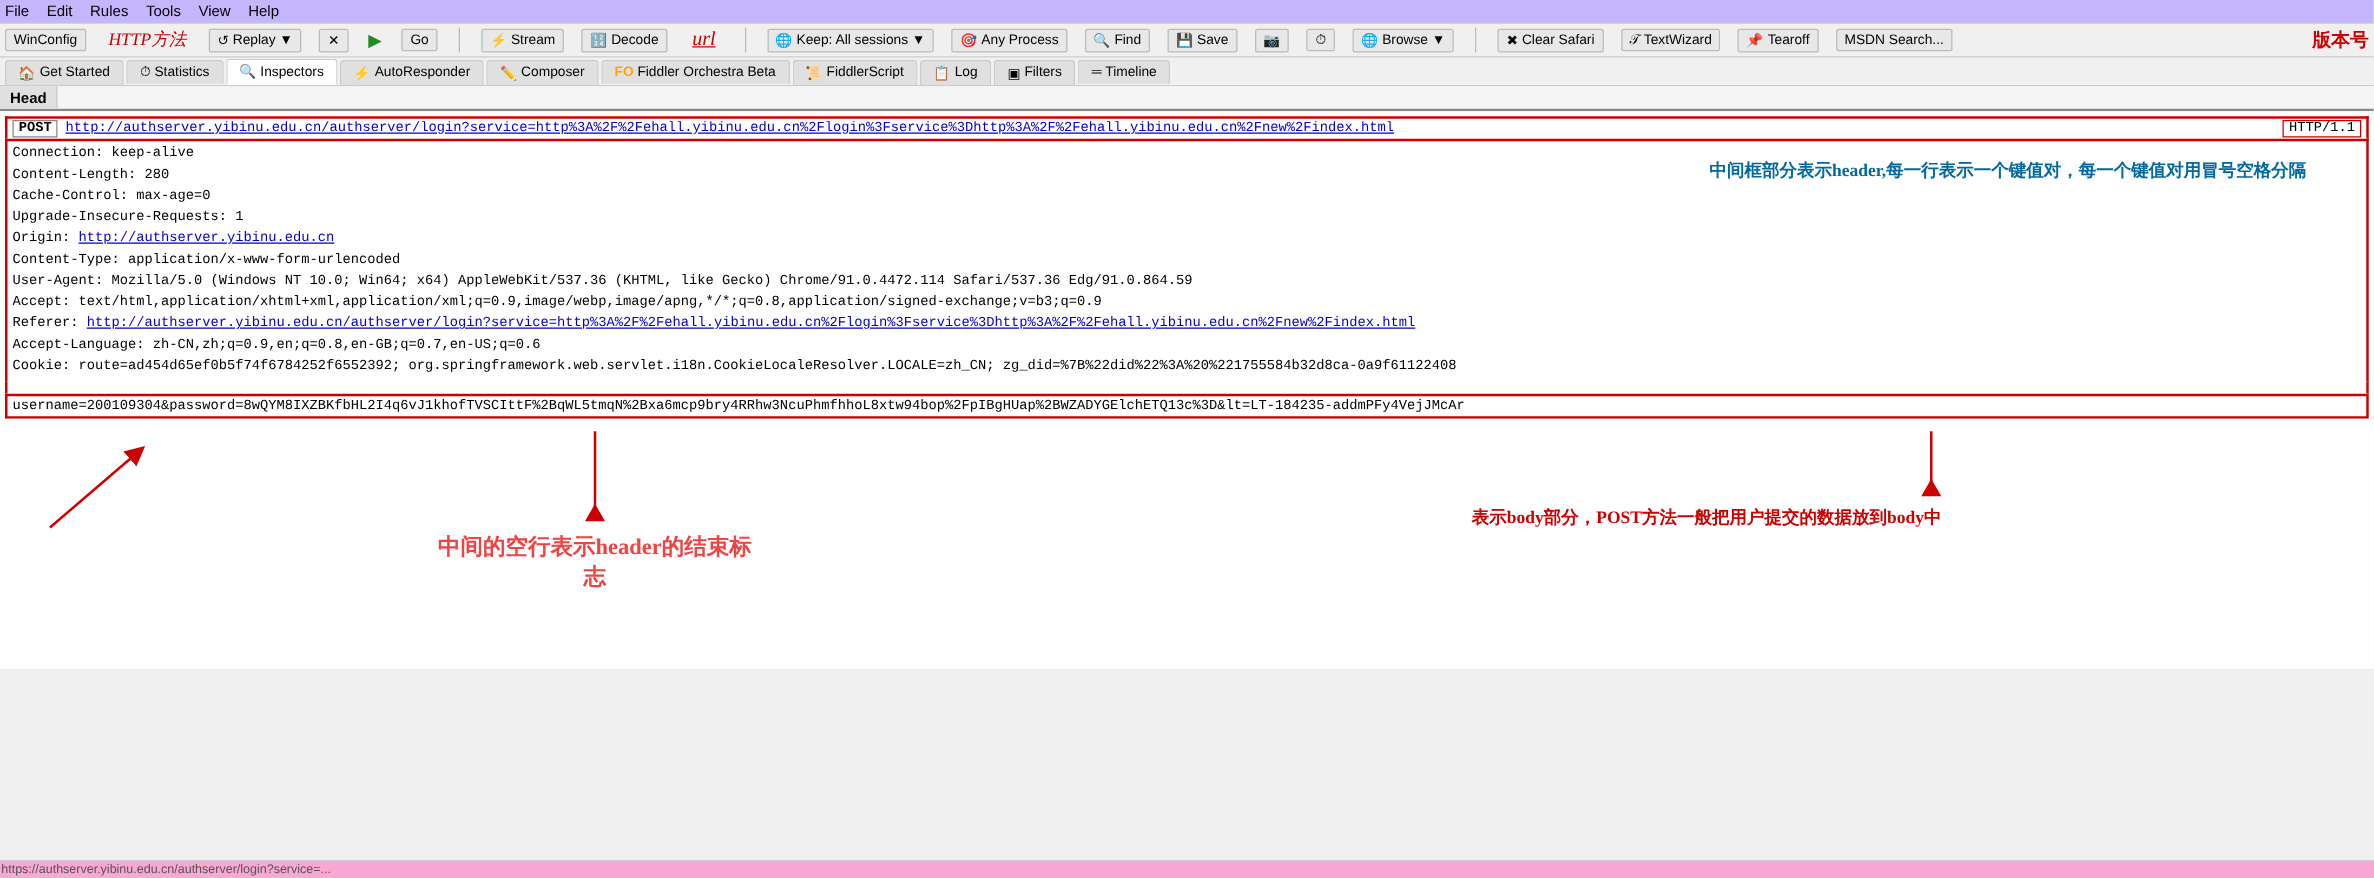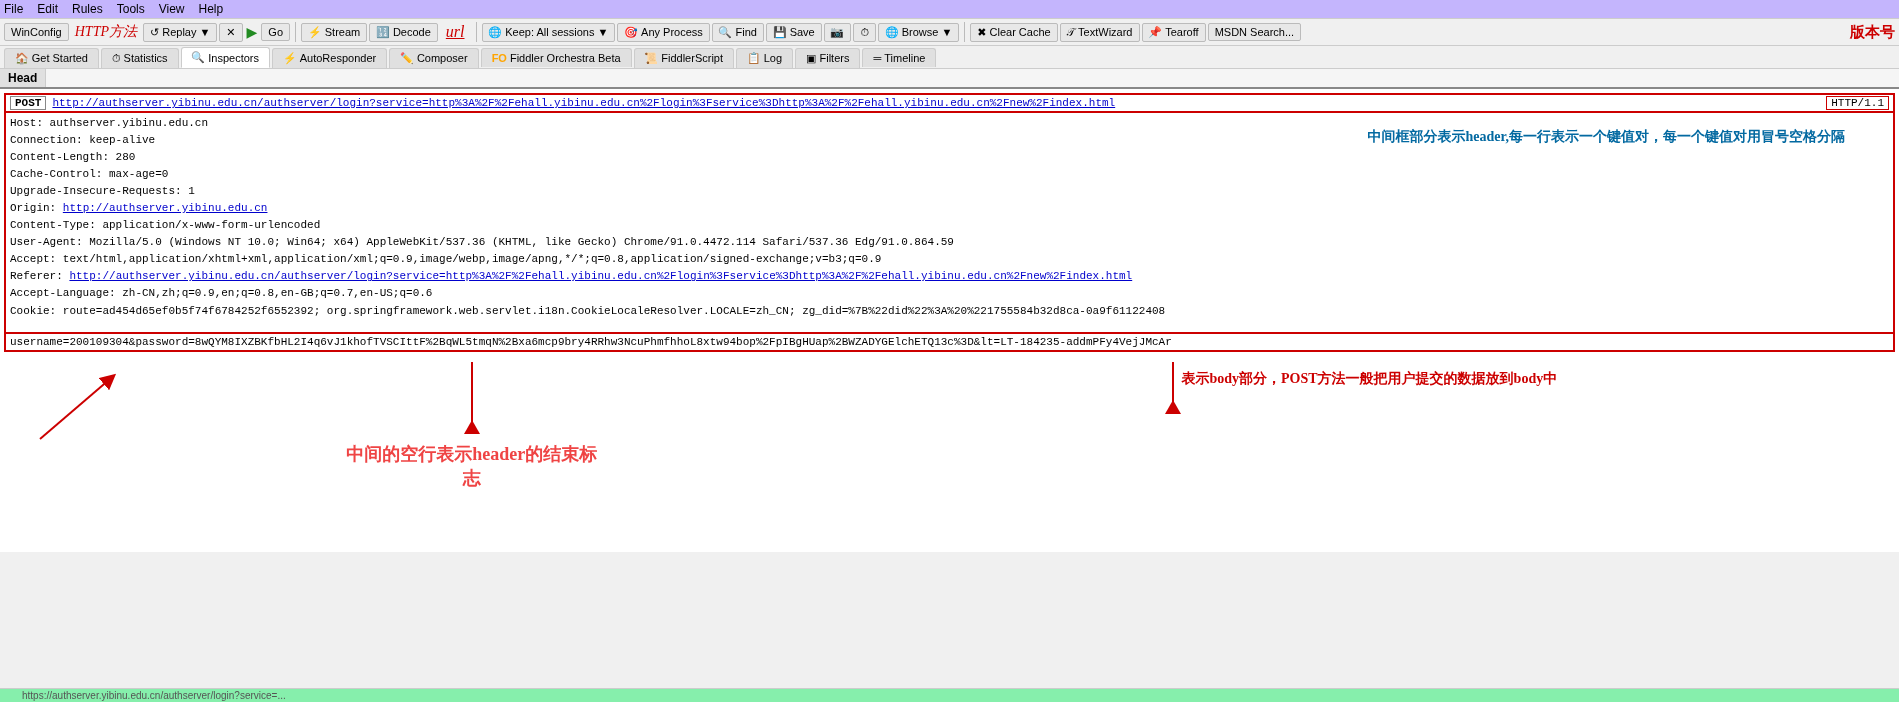--- a/index.html
+++ b/index.html
@@ -17,21 +17,21 @@
     .menu-bar span { margin-right: 14px; cursor: pointer; }
 
     
     .toolbar {
       background: #f0f0f0;
       display: flex;
       align-items: center;
       padding: 3px 4px;
       border-bottom: 1px solid #ccc;
       flex-wrap: wrap;
-      gap: 2px;
+      gap: 14px;
       font-size: 11px;
     }
     .toolbar-btn {
       display: flex;
       align-items: center;
       gap: 3px;
       padding: 2px 6px;
       background: #e8e8e8;
       border: 1px solid #bbb;
       border-radius: 2px;
@@ -93,22 +93,22 @@
       font-weight: bold;
     }
     .header-line { color: #000; white-space: nowrap; overflow: hidden; text-overflow: ellipsis; }
 
     .bottom-status {
       position: fixed;
       bottom: 0;
       right: 0;
       font-size: 10px;
       color: #555;
-      background: #86efac;
-      padding: 1px 22px;
+      background: #f9a8d4;
+      padding: 1px 1px;
       border-top: 1px solid #ccc;
       width: 100%;
     }
   </style>
 </head>
 <body>
 
 <div class="menu-bar">
   <span>File</span>
   <span>Edit</span>
@@ -173,21 +173,21 @@
     <span>⏱</span>
   </span>
   <span class="toolbar-btn">
     <span>🌐</span>
     <span>Browse</span>
     <span>▼</span>
   </span>
   <span class="toolbar-separator"></span>
   <span class="toolbar-btn">
     <span>✖</span>
-    <span>Clear Cache</span>
+    <span>Clear Safari</span>
   </span>
   <span class="toolbar-btn">
     <span>𝒯</span>
     <span>TextWizard</span>
   </span>
   <span class="toolbar-btn">
     <span>📌</span>
     <span>Tearoff</span>
   </span>
   <span class="toolbar-btn">
@@ -248,21 +248,20 @@
 
   <div style="margin:4px 4px 0 4px;position:relative;">
 
     <div style="border:2px solid #cc0000;border-bottom:none;display:flex;align-items:center;padding:1px 4px;font-family:'Courier New',monospace;font-size:11px;background:#fff;">
       <span style="border:1px solid #888;padding:0 4px;font-weight:bold;margin-right:6px;">POST</span>
       <span style="color:#0000cc;text-decoration:underline;flex:1;overflow:hidden;text-overflow:ellipsis;white-space:nowrap;">http://authserver.yibinu.edu.cn/authserver/login?service=http%3A%2F%2Fehall.yibinu.edu.cn%2Flogin%3Fservice%3Dhttp%3A%2F%2Fehall.yibinu.edu.cn%2Fnew%2Findex.html</span>
       <span style="border:1px solid #cc0000;padding:0 4px;white-space:nowrap;margin-left:4px;">HTTP/1.1</span>
     </div>
 
     <div style="border:2px solid #cc0000;border-bottom:none;padding:2px 4px;font-family:'Courier New',monospace;font-size:11px;line-height:1.55;background:#fff;">
-      <div class="header-line">Host: authserver.yibinu.edu.cn</div>
       <div class="header-line">Connection: keep-alive</div>
       <div class="header-line">Content-Length: 280</div>
       <div class="header-line">Cache-Control: max-age=0</div>
       <div class="header-line">Upgrade-Insecure-Requests: 1</div>
       <div class="header-line">
         <span>Origin:</span>
         <span style="color:#0000cc;text-decoration:underline;">http://authserver.yibinu.edu.cn</span>
       </div>
       <div class="header-line">Content-Type: application/x-www-form-urlencoded</div>
       <div class="header-line">User-Agent: Mozilla/5.0 (Windows NT 10.0; Win64; x64) AppleWebKit/537.36 (KHTML, like Gecko) Chrome/91.0.4472.114 Safari/537.36 Edg/91.0.864.59</div>
@@ -289,21 +288,21 @@
 
     <div style="display:flex;flex-direction:column;align-items:center;max-width:260px;">
 
       <div style="display:flex;flex-direction:column;align-items:center;">
         <div style="width:2px;height:60px;background:#cc0000;margin-bottom:-2px;"></div>
         <div style="width:0;height:0;border-left:8px solid transparent;border-right:8px solid transparent;border-bottom:14px solid #cc0000;"></div>
       </div>
       <span style="color:#ef4444;font-size:18px;font-weight:bold;font-family:'KaiTi','楷体',STKaiti,'Microsoft YaHei',serif;text-align:center;margin-top:8px;">中间的空行表示header的结束标志</span>
     </div>
 
-    <div style="display:flex;flex-direction:row;align-items:flex-start;max-width:400px;">
+    <div style="display:flex;flex-direction:column;align-items:flex-end;max-width:400px;">
 
       <div style="display:flex;flex-direction:column;align-items:center;">
         <div style="width:2px;height:40px;background:#cc0000;margin-bottom:-2px;"></div>
         <div style="width:0;height:0;border-left:8px solid transparent;border-right:8px solid transparent;border-bottom:14px solid #cc0000;"></div>
       </div>
       <span style="color:#cc0000;font-size:14px;font-weight:bold;font-family:'KaiTi','楷体',STKaiti,'Microsoft YaHei',serif;text-align:center;margin-top:8px;">表示body部分，POST方法一般把用户提交的数据放到body中</span>
     </div>
 
   </div>
 

